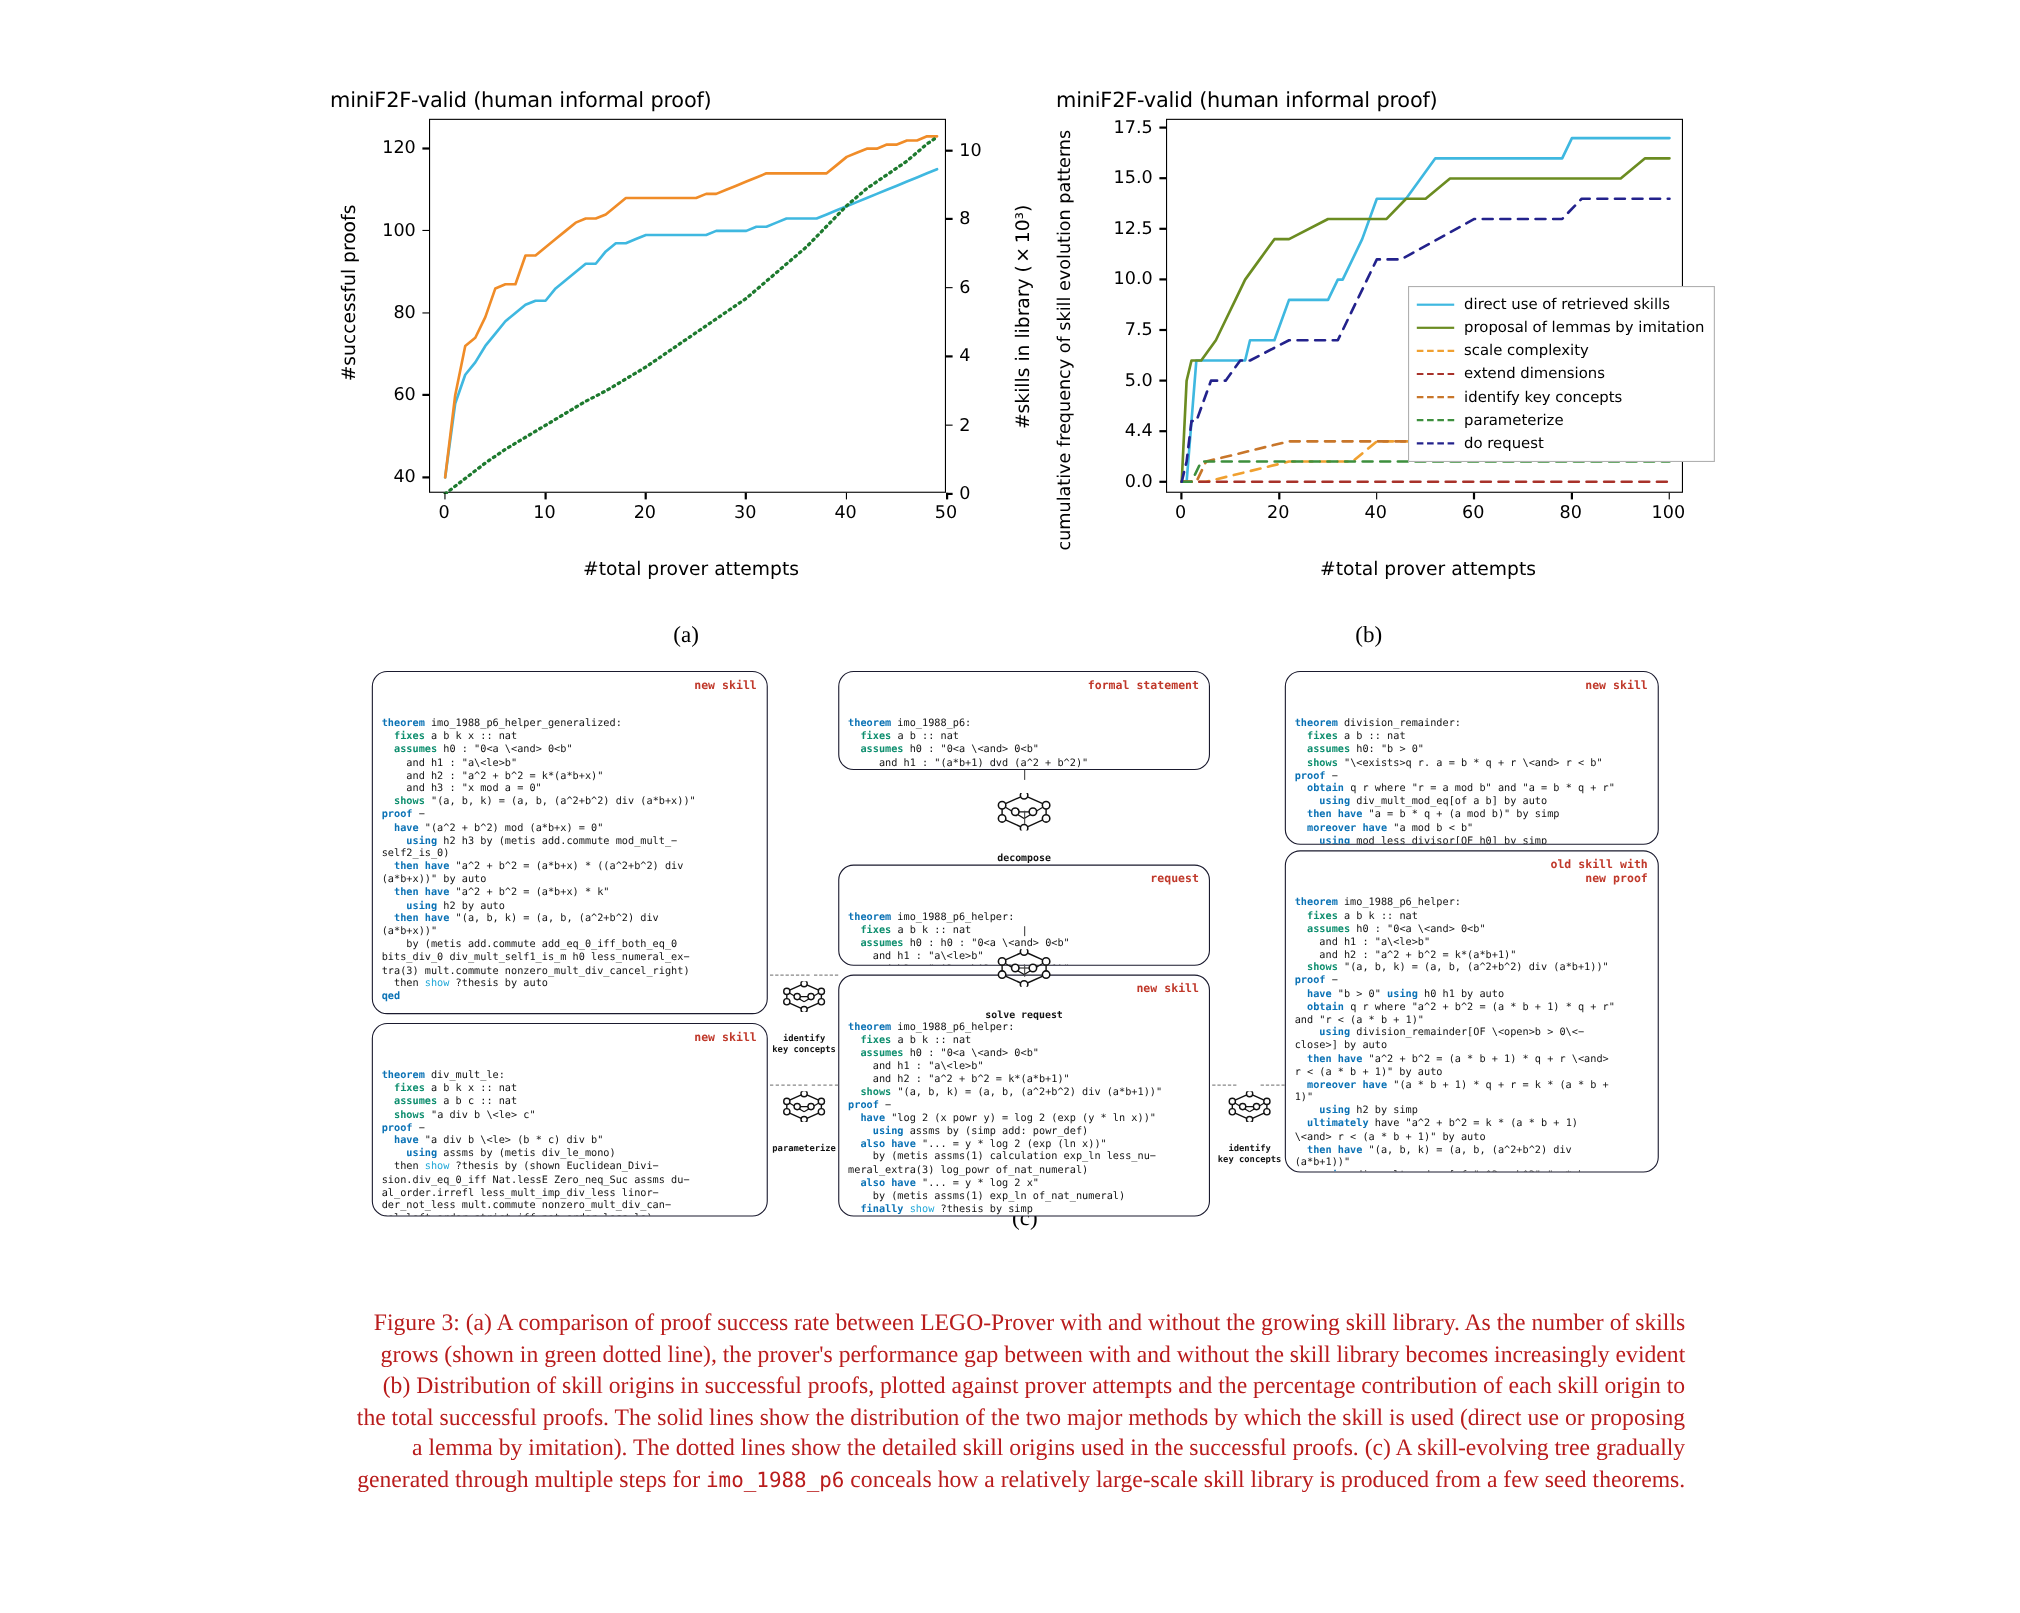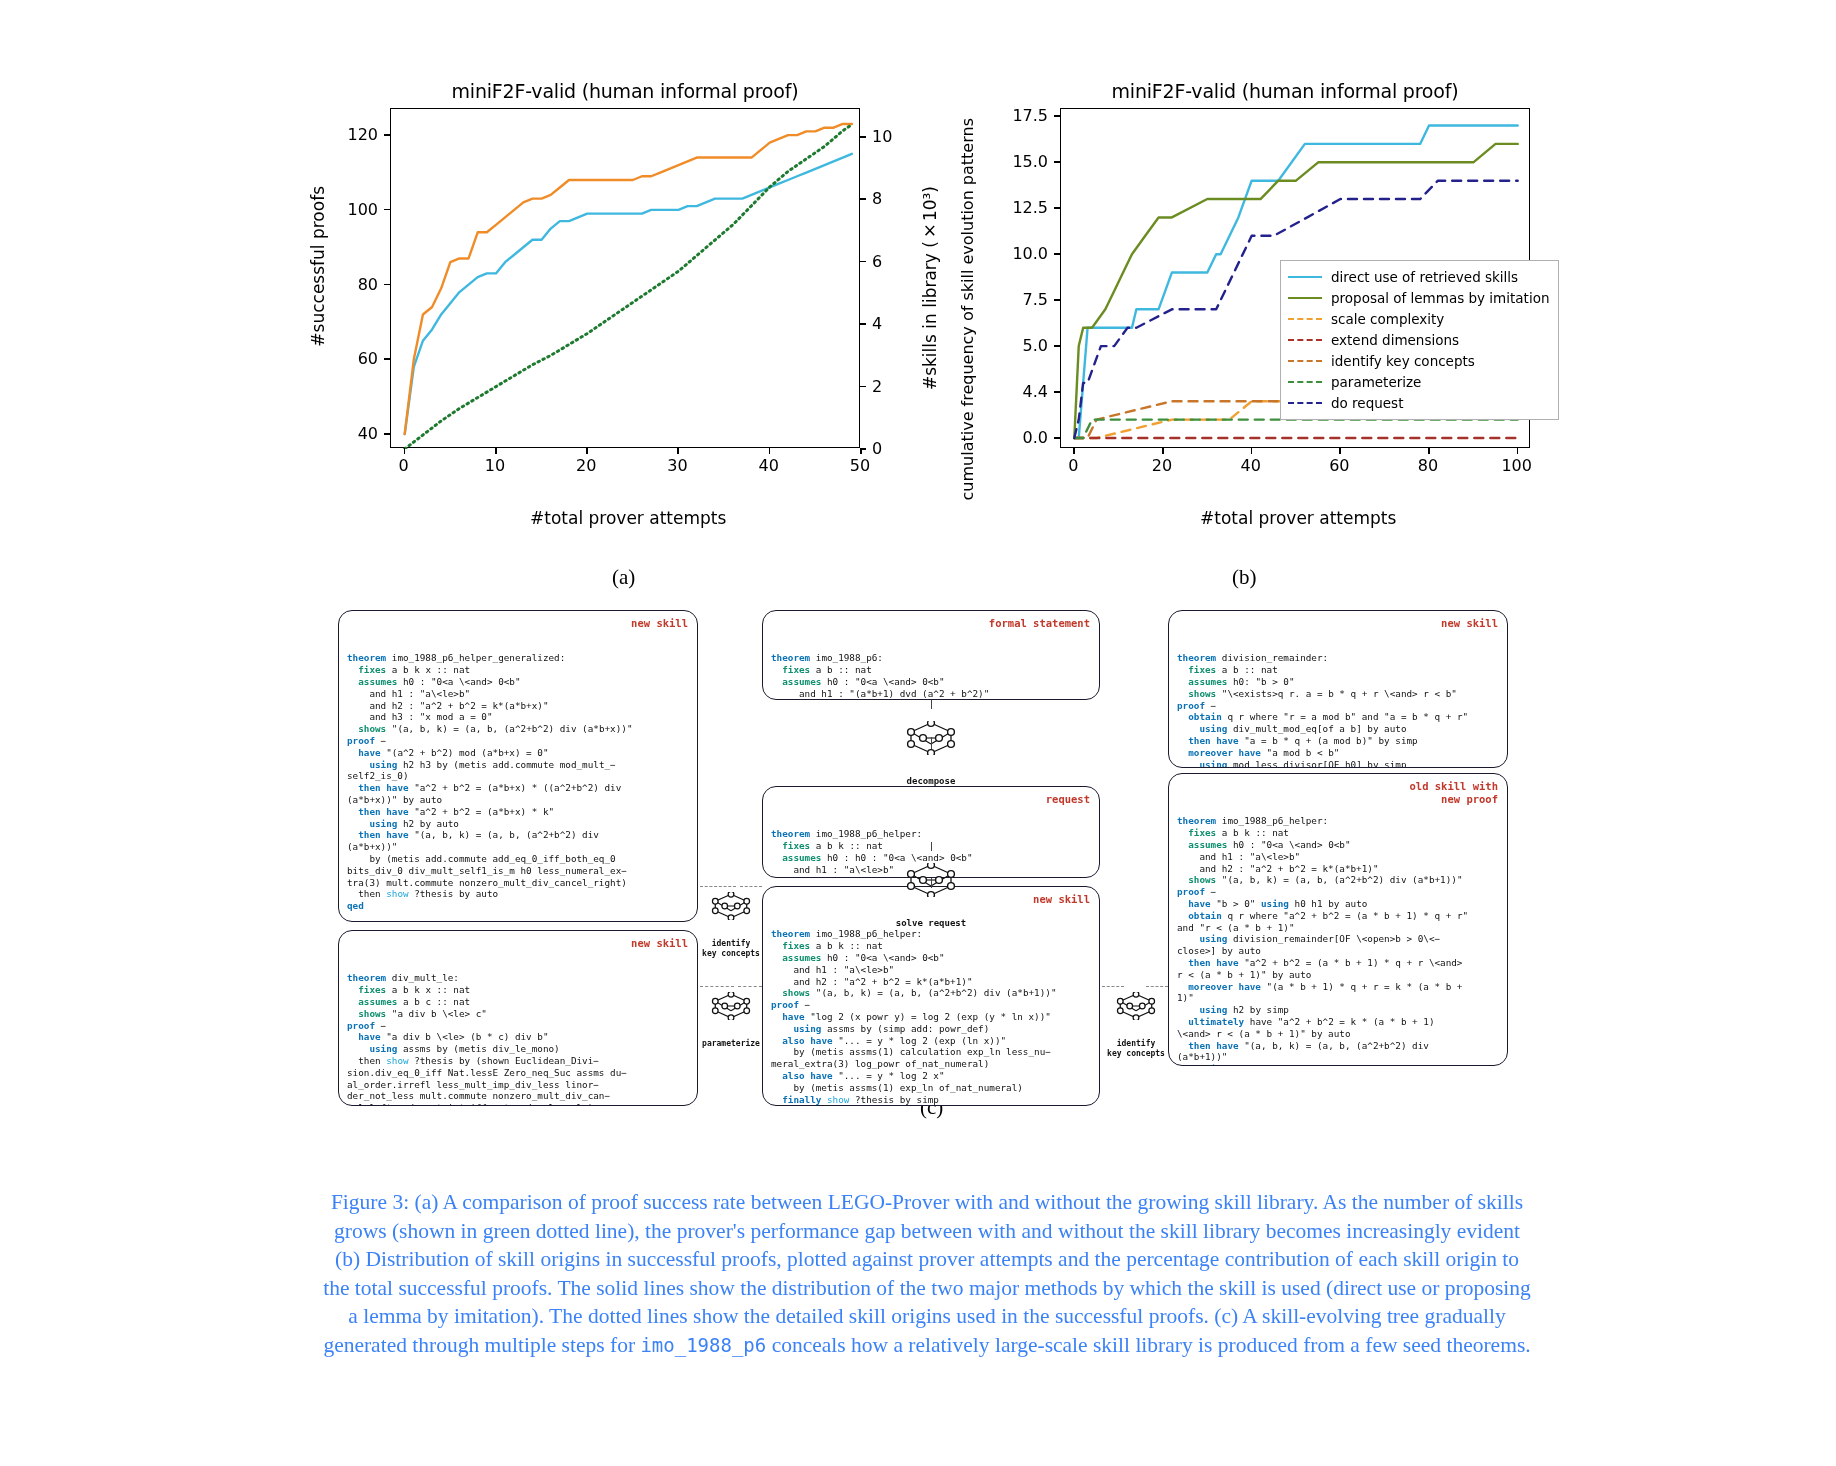--- a/index.html
+++ b/index.html
@@ -12,21 +12,21 @@
     overflow: hidden;
   }
   .page { position:relative; width:1836px; height:1466px; }
 
   
   .charts { position:absolute; left:0; top:80px; width:1836px; height:500px; }
   .chart-wrap { position:absolute; top:0; }
   .chart-a { left:300px; width:650px; }
   .chart-b { left:960px; width:650px; }
   .chart-title {
-    text-align:center; font-family:"DejaVu Sans", sans-serif;
+    text-align:left; font-family:"DejaVu Sans", sans-serif;
     font-size:19px; color:#000; margin-bottom:6px; letter-spacing:-0.2px;
   }
   .plotbox { position:relative; border:1.6px solid #000; background:#fff; }
   .plot-a { width:470px; height:340px; margin-left:90px; }
   .plot-b { width:470px; height:340px; margin-left:100px; }
 
   .ylab {
     position:absolute; font-family:"DejaVu Sans", sans-serif; font-size:17px;
     writing-mode: vertical-rl; transform: rotate(180deg); white-space:nowrap;
     color:#000;
@@ -80,21 +80,21 @@
     white-space:pre; line-height:1.2;
   }
   .conn svg { display:block; margin:0 auto; }
   .vline { position:absolute; width:0; border-left:1.3px solid #444; }
   .hdash { position:absolute; height:0; border-top:1.3px dashed #888; }
 
   
   .caption {
     position:absolute; left:322px; top:1188px; width:1210px;
     font-family:"Liberation Serif", serif; font-size:21.5px; line-height:1.33;
-    color:#3b82f6; text-align:center;
+    color:#b91c1c; text-align:right;
   }
   .mono-inline { font-family:"DejaVu Sans Mono", monospace; font-size:19px; }
 </style>
 </head>
 <body>
 
 <div class="page">
 
   <div class="charts">
 

